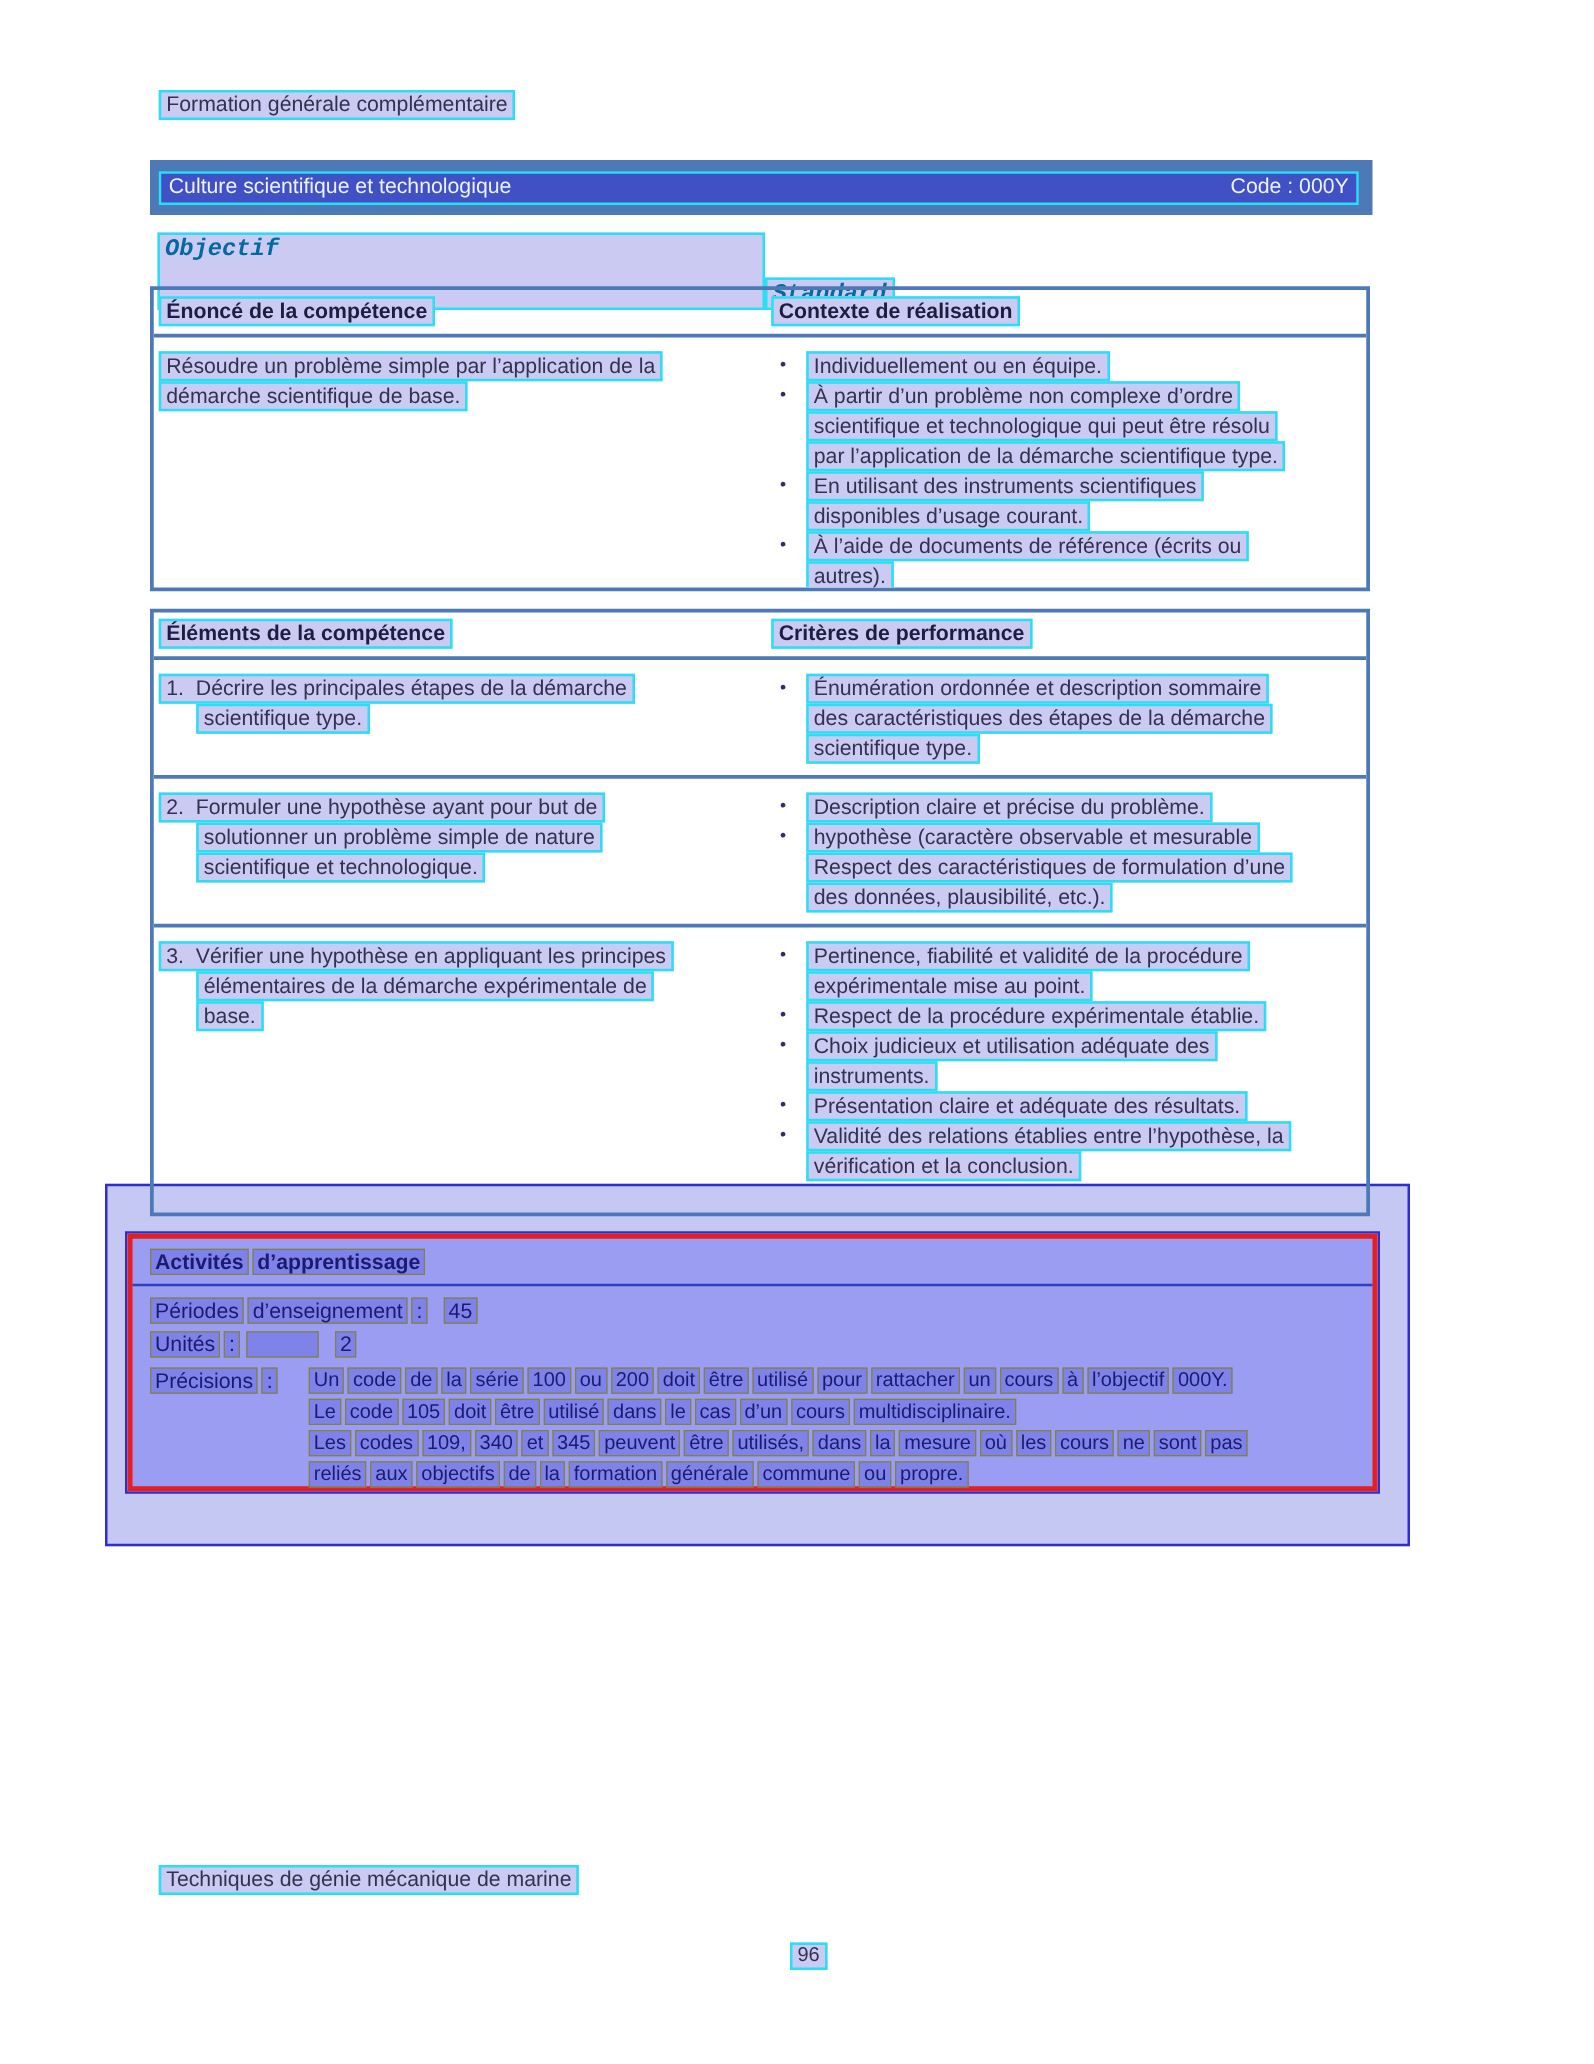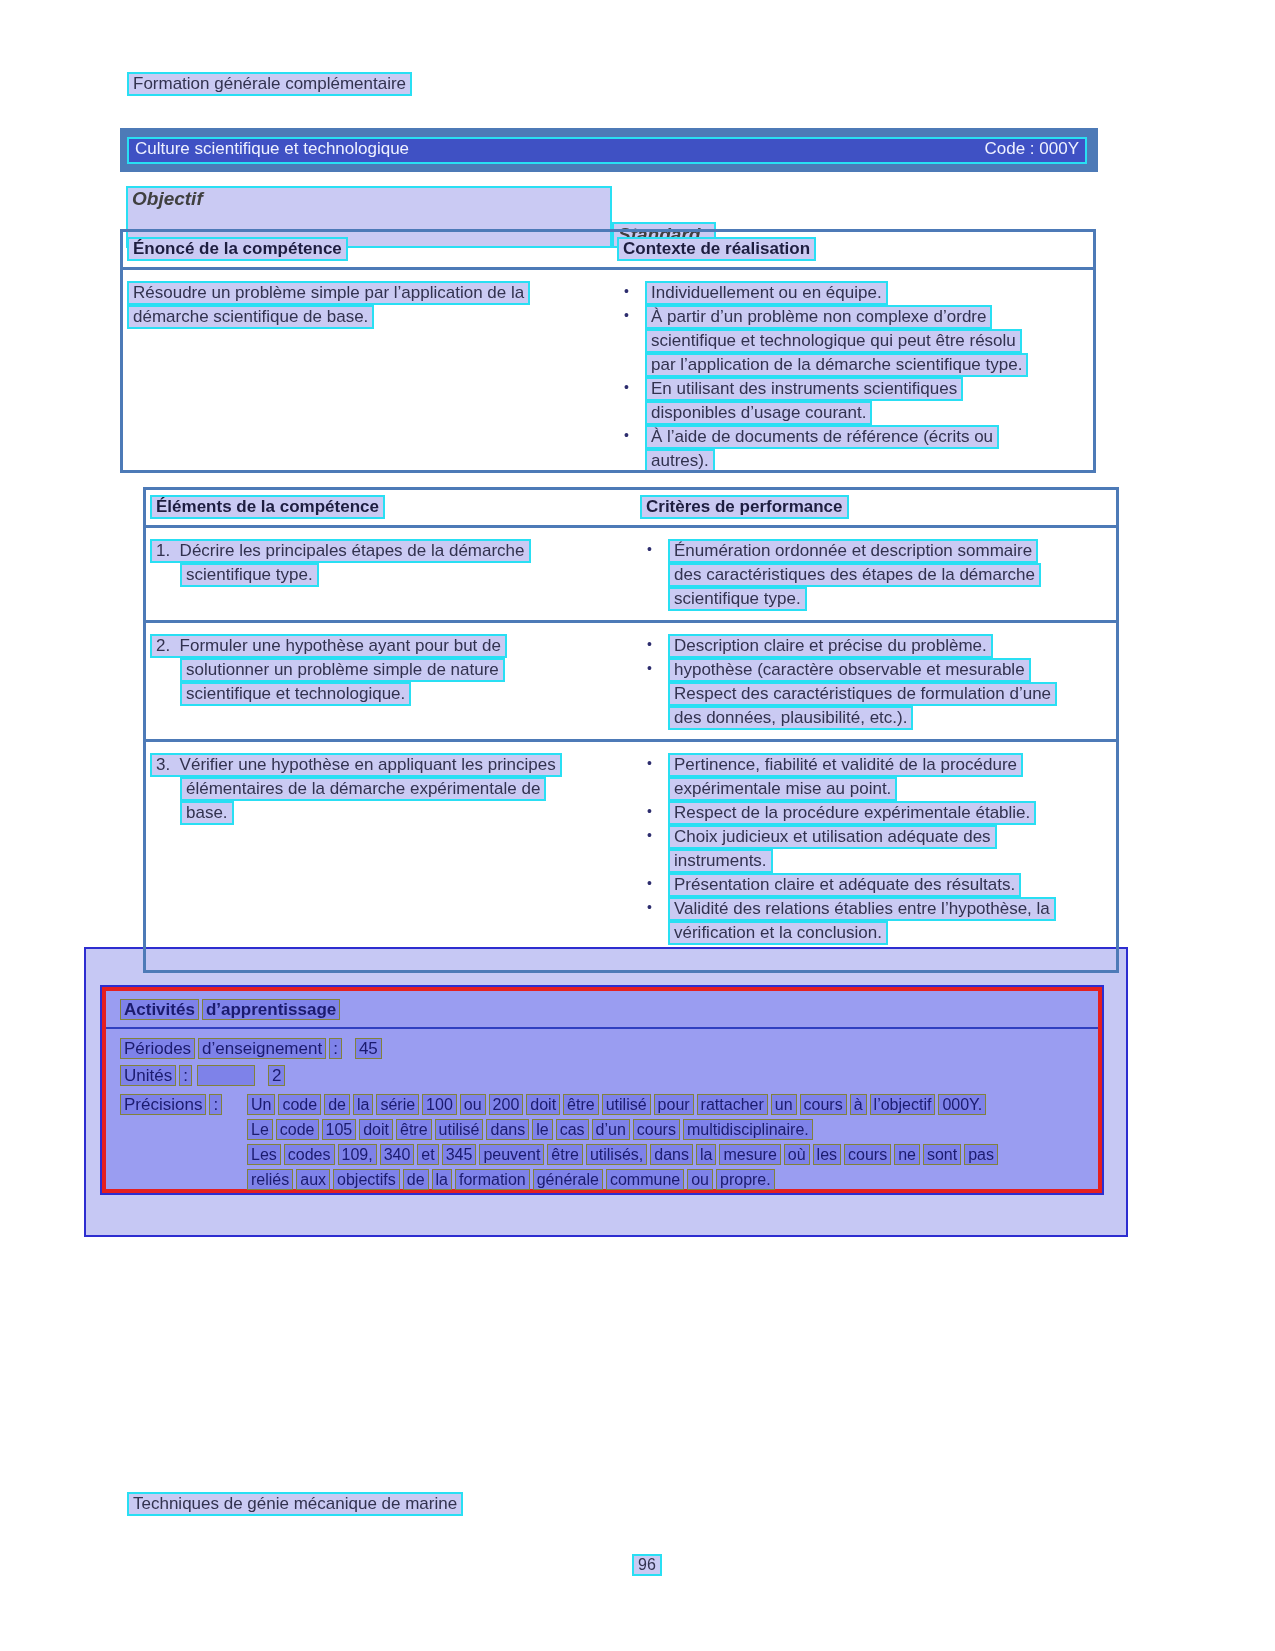--- a/index.html
+++ b/index.html
@@ -24,28 +24,28 @@
   .bar { position: absolute; left: 120px; top: 128px; width: 978px; height: 44px; background: #4d7ab7; }
   .bar-strip {
     position: absolute; left: 7px; top: 9px; right: 11px; height: 27px;
     background: #3f51c4; border: 2px solid #29dff3;
     display: flex; justify-content: space-between; align-items: flex-start;
     padding: 0 6px; color: #eef1ff; font-size: 17px;
   }
 
   
   .headings { position: absolute; left: 126px; top: 186px; display: flex; }
-  .heading-box { font-style: italic; font-weight: bold; font-size: 19px; line-height: 22px; color: #404040; }
+  .heading-box { font-style: italic; font-weight: bold; font-size: 19px; line-height: 22px; color: #0369a1; font-family: Liberation Mono, monospace; }
   .heading-box.obj { width: 486px; }
   .heading-box.std { width: 104px; margin-top: 36px; }
 
   
   .dtable { position: absolute; left: 120px; width: 976px; border: 3px solid #4d7ab7; z-index: 1; overflow: hidden; }
   .table1 { top: 229px; height: 244px; }
-  .table2 { top: 487px; height: 486px; margin-left: 23px; }
+  .table2 { top: 487px; height: 486px; }
   .thead { display: flex; padding: 5px 0 0 4px; }
   .thead .c1 { width: 490px; }
   .thead .hl { font-weight: bold; color: #1d1d3f; }
   .hsep { height: 3px; background: #4d7ab7; margin-top: 6px; }
   .rowsep { height: 3px; background: #4d7ab7; }
   .trow { display: flex; padding: 11px 0 9px 4px; }
   .colL { width: 490px; }
   .colR { flex: 1; }
   .colL .hl.indent { margin-left: 30px; }
   .bullet-item { position: relative; padding-left: 28px; }

